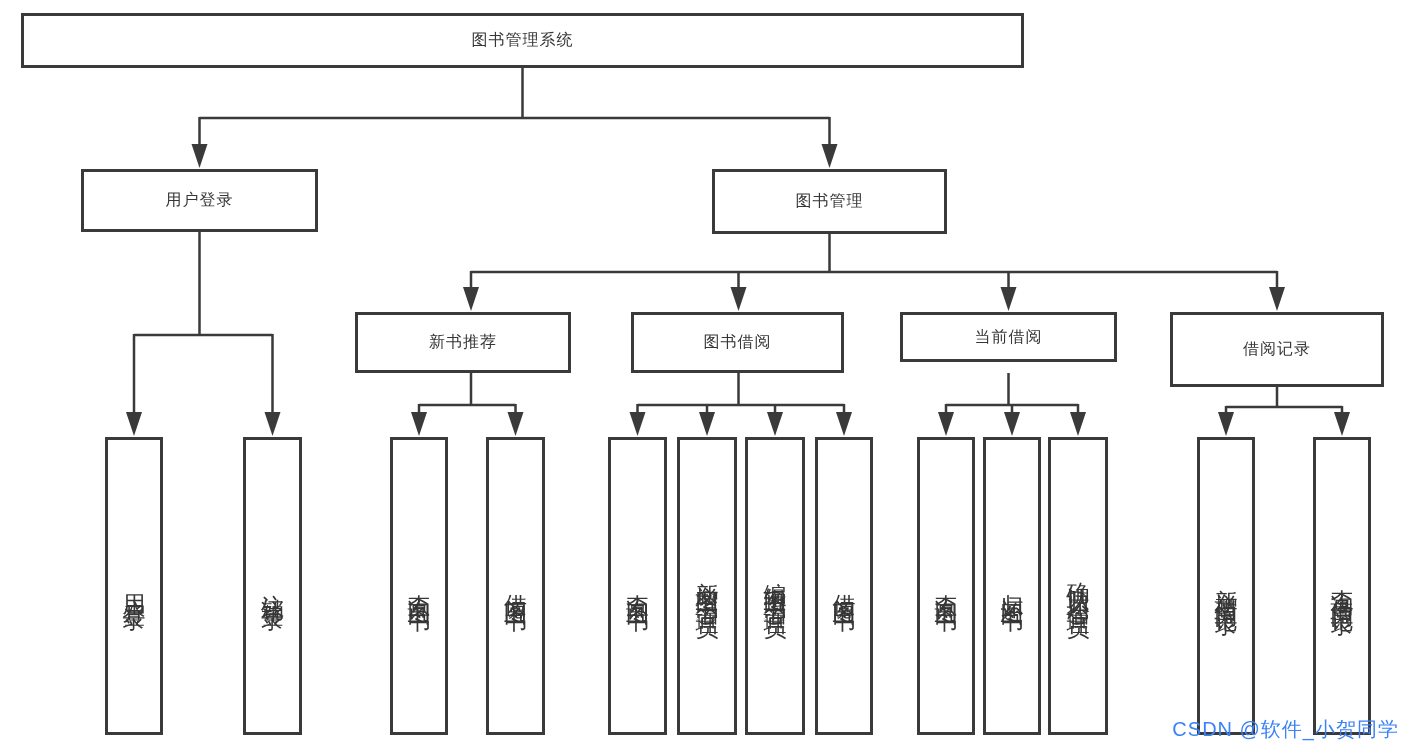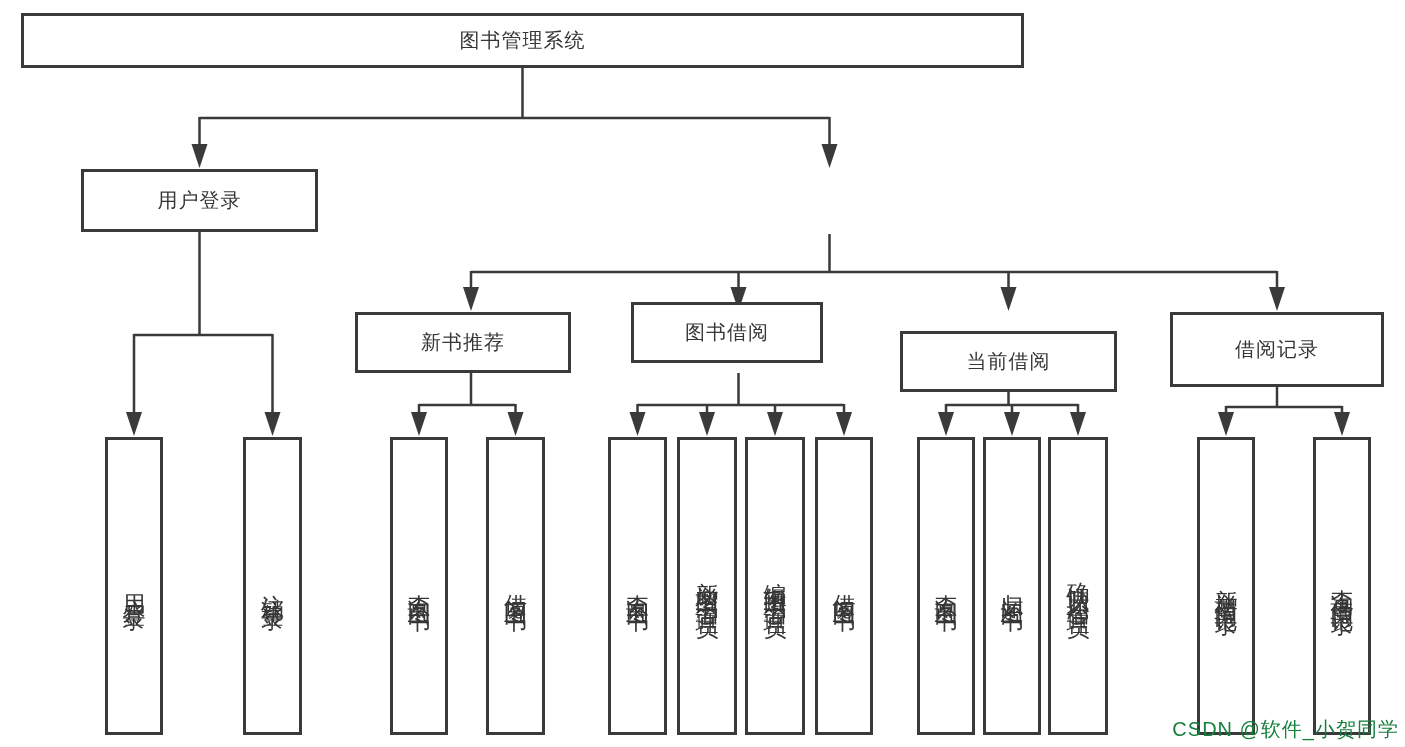--- a/index.html
+++ b/index.html
@@ -22,61 +22,61 @@
   }
   .node {
     position: absolute;
     box-sizing: border-box;
     border: 3px solid #3a3a3a;
     background: #ffffff;
     display: flex;
     align-items: center;
     justify-content: center;
     color: #363636;
-    font-size: 20px;
+    font-size: 16px;
     letter-spacing: 1px;
     text-align: center;
   }
   .vnode {
     writing-mode: vertical-rl;
     text-orientation: mixed;
     font-size: 23px;
     letter-spacing: 5px;
     line-height: 1;
   }
   
   .n-root  { left: 21px;  top: 13px;  width: 1003px; height: 55px; }
   
   .n-login { left: 81px;  top: 169px; width: 237px; height: 63px; }
   .n-mgmt  { left: 712px; top: 169px; width: 235px; height: 65px; }
   
   .n-l3-0  { left: 355px;  top: 312px; width: 216px; height: 61px; }
-  .n-l3-1  { left: 631px;  top: 302px; width: 192px; height: 61px; }
-  .n-l3-2  { left: 900px;  top: 312px; width: 217px; height: 61px; margin-top: 19px; }
+  .n-l3-1  { left: 631px;  top: 312px; width: 213px; height: 61px; }
+  .n-l3-2  { left: 900px;  top: 312px; width: 217px; height: 50px; }
   .n-l3-3  { left: 1170px; top: 312px; width: 214px; height: 75px; }
   
   .n-leaf-a0 { left: 105px;  top: 437px; width: 58px; height: 298px; }
   .n-leaf-a1 { left: 243px;  top: 437px; width: 59px; height: 298px; }
   .n-leaf-b0 { left: 390px;  top: 437px; width: 58px; height: 298px; }
   .n-leaf-b1 { left: 486px;  top: 437px; width: 59px; height: 298px; }
   .n-leaf-c0 { left: 608px;  top: 437px; width: 59px; height: 298px; }
   .n-leaf-c1 { left: 677px;  top: 437px; width: 60px; height: 298px; }
   .n-leaf-c2 { left: 745px;  top: 437px; width: 60px; height: 298px; }
   .n-leaf-c3 { left: 815px;  top: 437px; width: 58px; height: 298px; }
   .n-leaf-d0 { left: 917px;  top: 437px; width: 58px; height: 298px; }
   .n-leaf-d1 { left: 983px;  top: 437px; width: 58px; height: 298px; }
   .n-leaf-d2 { left: 1048px; top: 437px; width: 60px; height: 298px; }
   .n-leaf-e0 { left: 1197px; top: 437px; width: 58px; height: 298px; }
   .n-leaf-e1 { left: 1313px; top: 437px; width: 58px; height: 298px; }
   #watermark {
     position: absolute;
     right: 6px;
     bottom: 4px;
     font-size: 20px;
-    color: #15803d;
+    color: #3b82f6;
     letter-spacing: 1px;
     white-space: nowrap;
     z-index: 5;
   }
 </style>
 </head>
 <body>
 
 <div id="canvas">
 
@@ -116,20 +116,21 @@
       <path d="M1004 412 L1020 412 L1012 436 Z"></path>
       <path d="M1070 412 L1086 412 L1078 436 Z"></path>
       <path d="M1218 412 L1234 412 L1226 436 Z"></path>
       <path d="M1334 412 L1350 412 L1342 436 Z"></path>
     </g>
   </svg>
 
   <div class="node n-root">图书管理系统</div>
 
   <div class="node n-login">用户登录</div>
+  <div class="node n-mgmt">图书管理</div>
 
   <div class="node n-l3-0">新书推荐</div>
   <div class="node n-l3-1">图书借阅</div>
   <div class="node n-l3-2">当前借阅</div>
   <div class="node n-l3-3">借阅记录</div>
 
   <div class="node vnode n-leaf-a0">用户登录</div>
   <div class="node vnode n-leaf-a1">注销登录</div>
 
   <div class="node vnode n-leaf-b0">查询图书</div>

